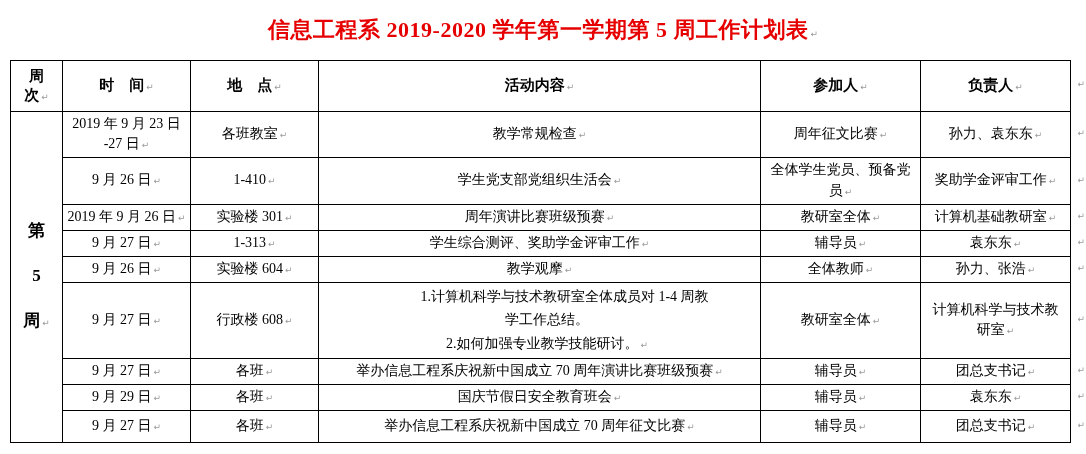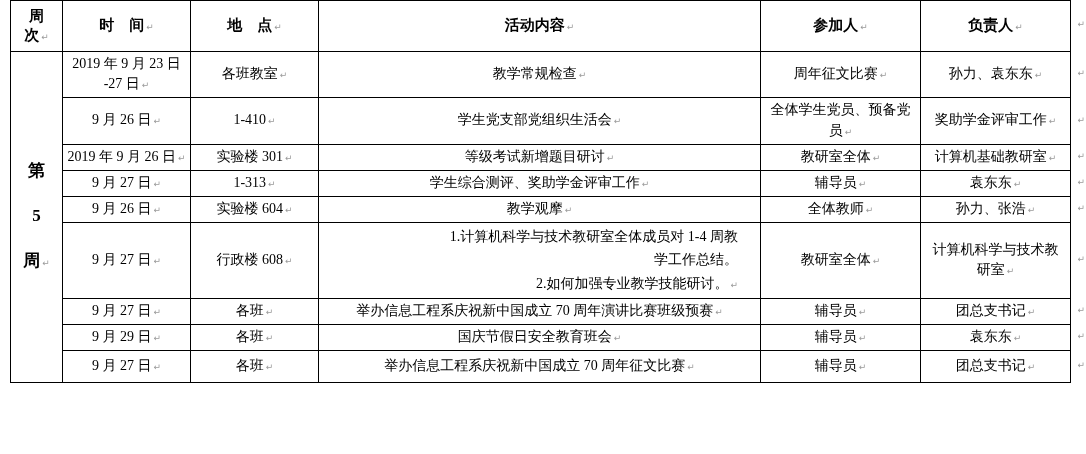--- a/index.html
+++ b/index.html
@@ -59,21 +59,21 @@
   tbody tr:nth-child(8){height:26px;}
   tbody tr:nth-child(9){height:32px;}
 
   td.week-cell{
     font-weight:bold;
     font-size:17px;
     line-height:45px;
   }
 
   td.act-left{
-    text-align:right;
+    text-align:center;
     padding-left:37px;
     padding-right:22px;
     text-indent:35px;
     line-height:1.7;
   }
 
   
   .pm{
     color:#9a9a9a;
     font-size:9px;
@@ -87,20 +87,23 @@
     position:absolute;
     right:-15px;
     top:calc(50% - 7px);
   }
 </style>
 </head>
 <body>
 
 <div class="page">
 
+  <div class="title-wrap">
+    <span class="doc-title">信息工程系 2019-2020 学年第一学期第 5 周工作计划表</span><span class="pm">↵</span>
+  </div>
 
   <table class="plan">
     <colgroup>
       <col style="width:52px">
         <col style="width:128px">
         <col style="width:128px">
       <col style="width:442px">
         <col style="width:160px">
         <col style="width:150px">
     </colgroup>
@@ -131,21 +134,21 @@
         <td><span>9 月 26 日</span><span class="pm">↵</span></td>
         <td><span>1-410</span><span class="pm">↵</span></td>
         <td><span>学生党支部党组织生活会</span><span class="pm">↵</span></td>
         <td><span>全体学生党员、预备党
 员</span><span class="pm">↵</span></td>
         <td><span>奖助学金评审工作</span><span class="pm">↵</span><span class="pm rowend">↵</span></td>
       </tr>
       <tr>
         <td><span>2019 年 9 月 26 日</span><span class="pm">↵</span></td>
         <td><span>实验楼 301</span><span class="pm">↵</span></td>
-        <td><span>等级考试新增题目研讨</span><span class="pm">↵</span></td>
+        <td><span>周年演讲比赛班级预赛</span><span class="pm">↵</span></td>
         <td><span>教研室全体</span><span class="pm">↵</span></td>
         <td><span>计算机基础教研室</span><span class="pm">↵</span><span class="pm rowend">↵</span></td>
       </tr>
       <tr>
         <td><span>9 月 27 日</span><span class="pm">↵</span></td>
         <td><span>1-313</span><span class="pm">↵</span></td>
         <td><span>学生综合测评、奖助学金评审工作</span><span class="pm">↵</span></td>
         <td><span>辅导员</span><span class="pm">↵</span></td>
         <td><span>袁东东</span><span class="pm">↵</span><span class="pm rowend">↵</span></td>
       </tr>

